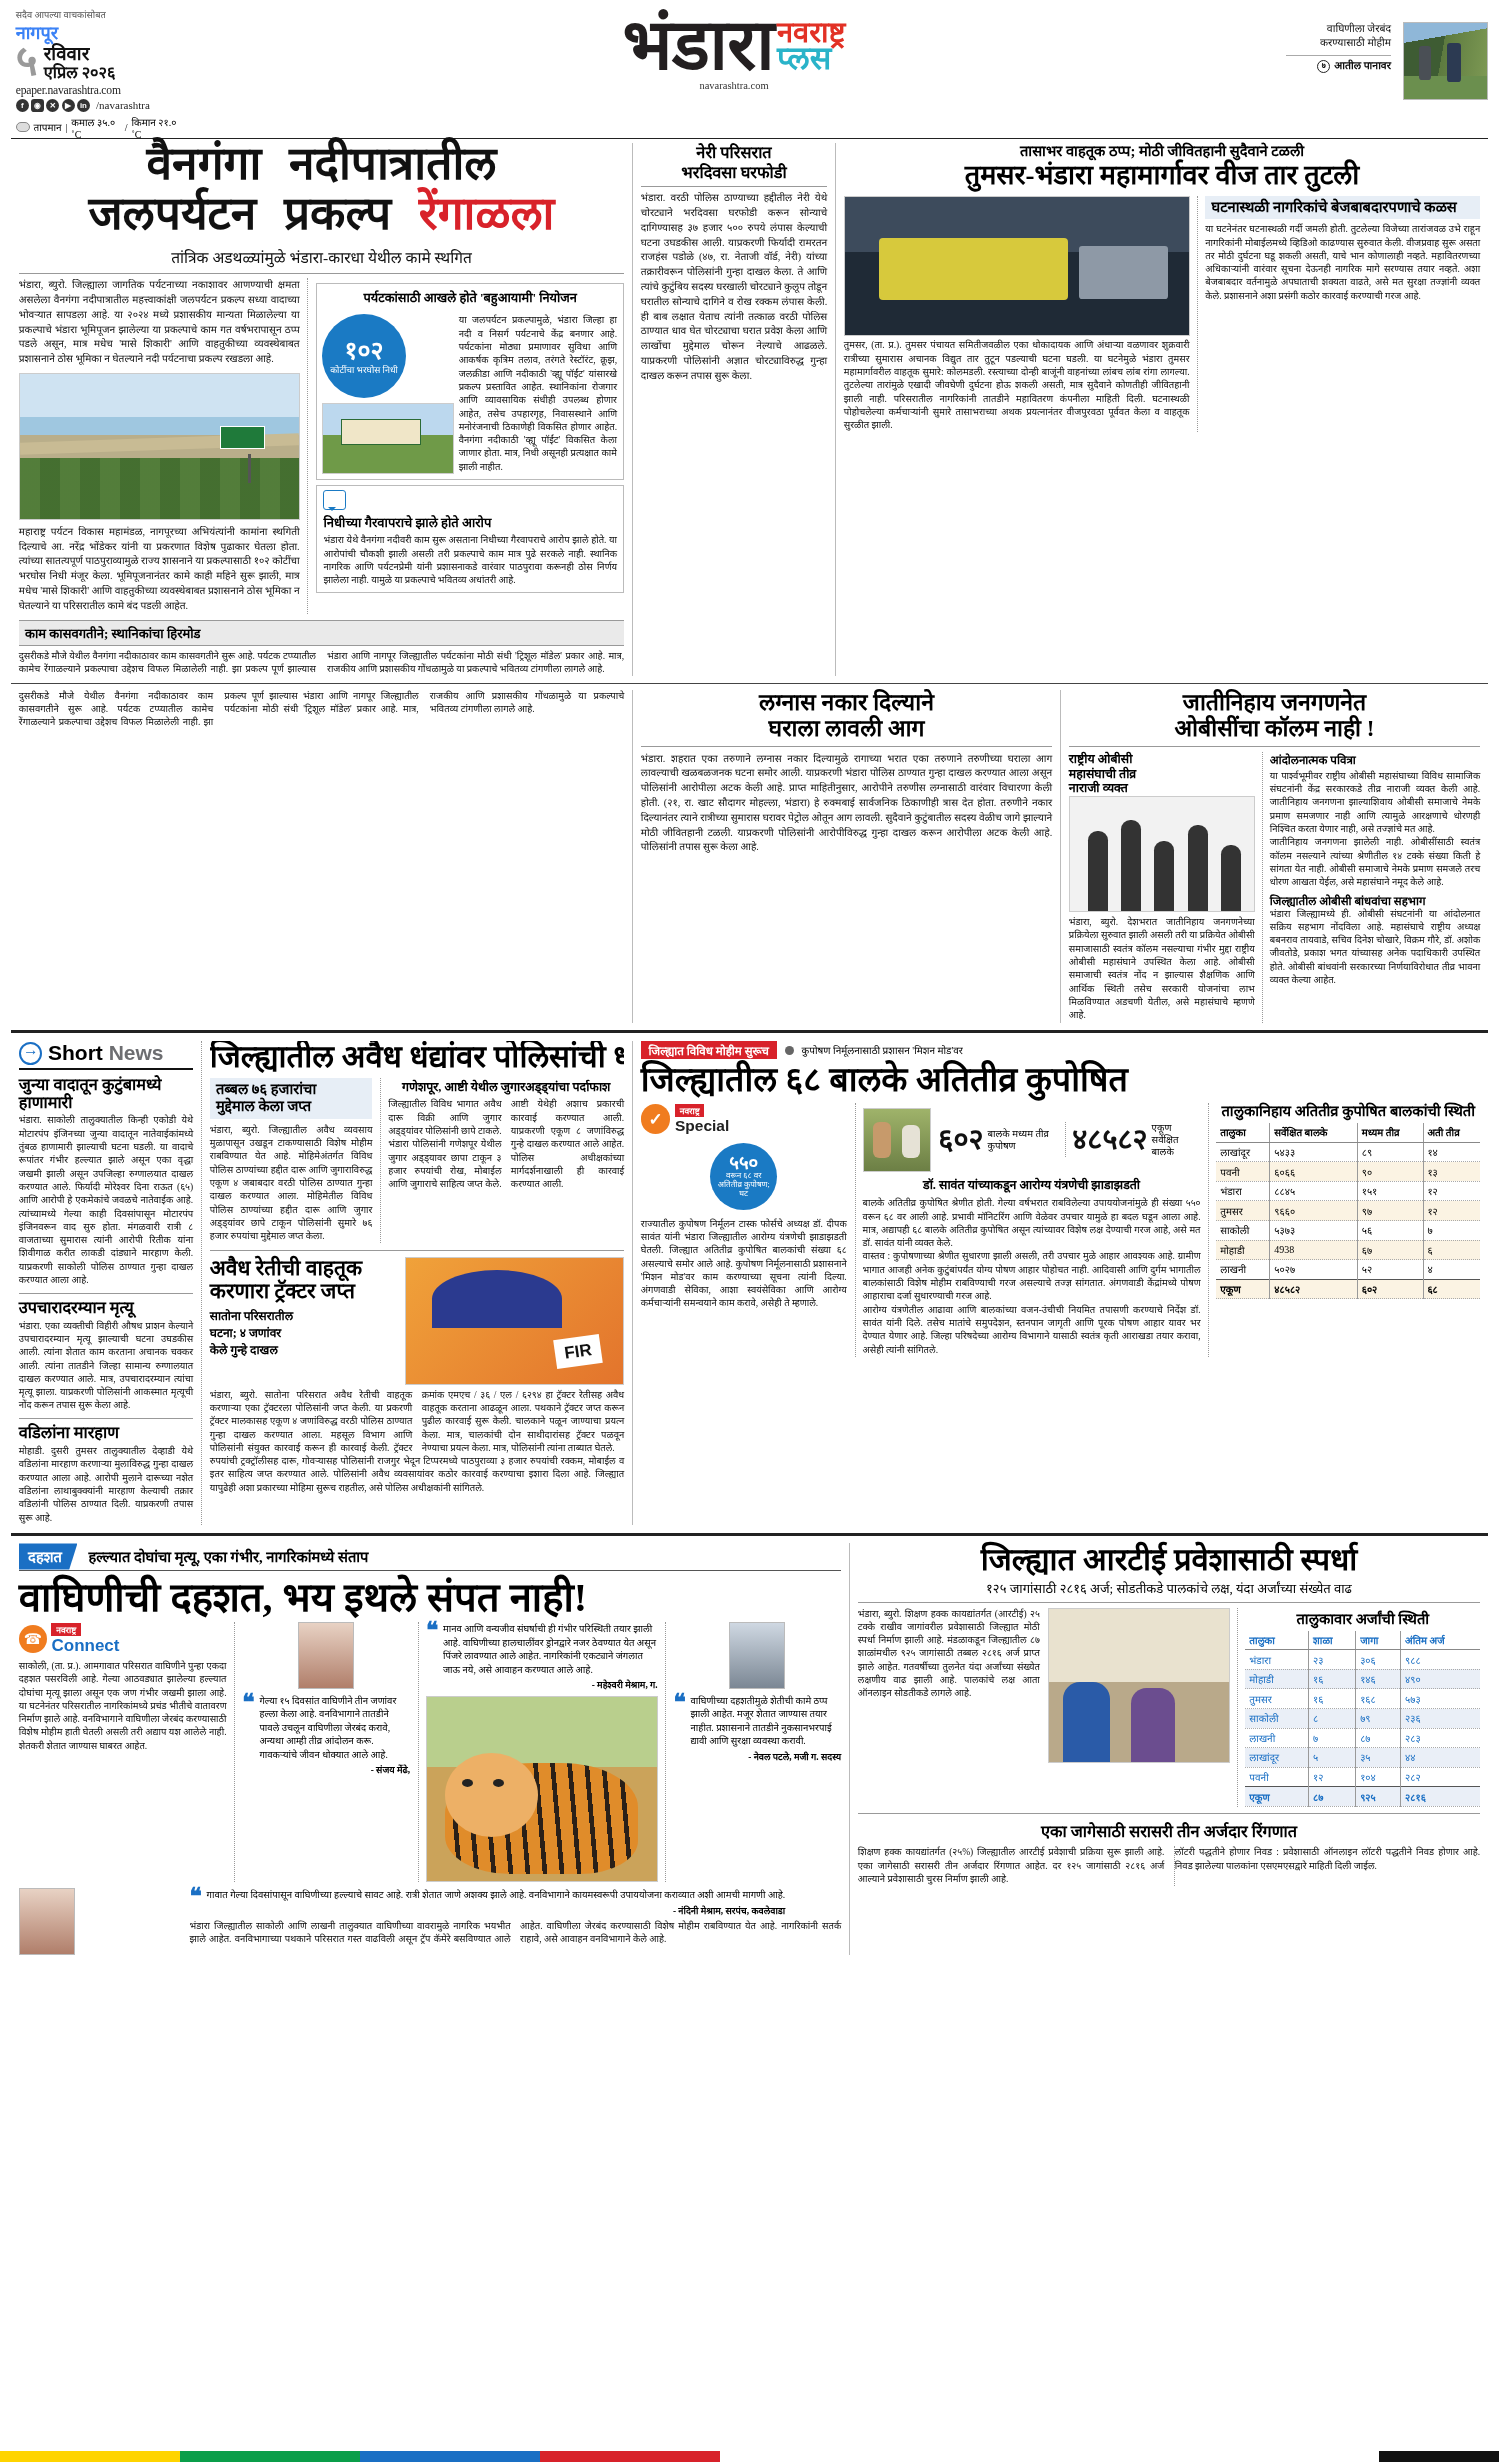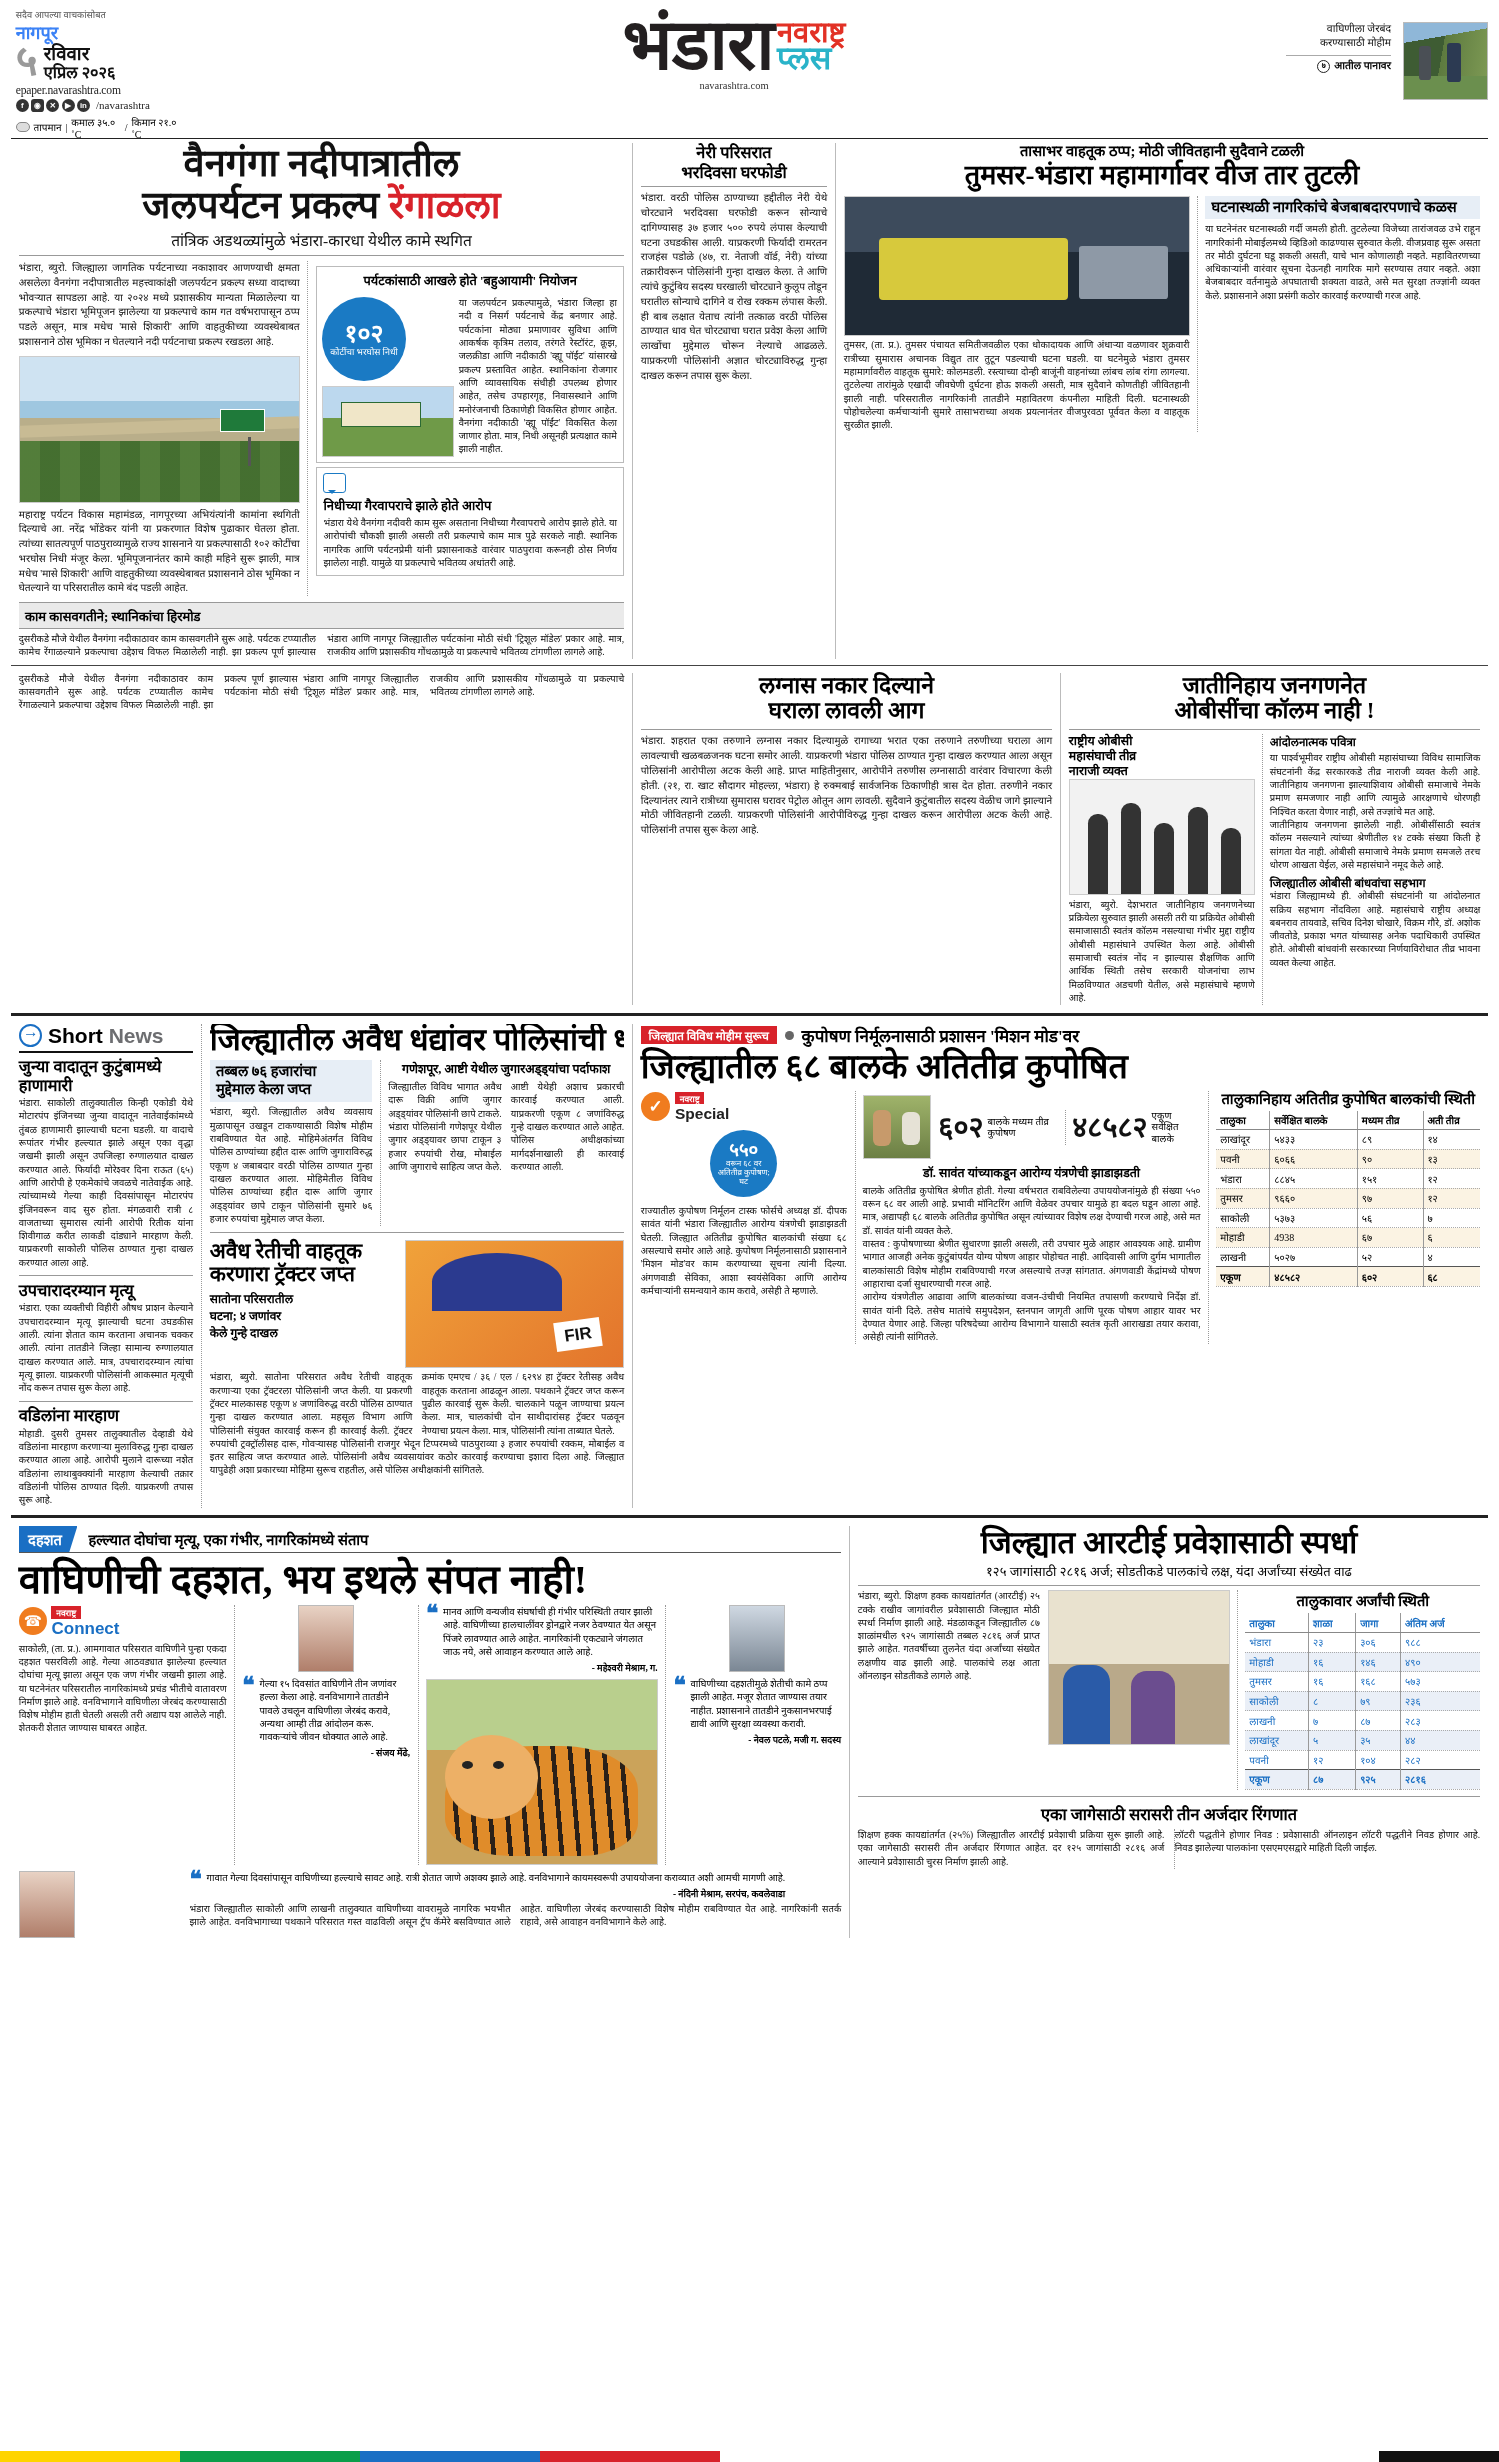--- a/index.html
+++ b/index.html
@@ -63,22 +63,22 @@
         linear-gradient(100deg,#3e5c33 0 45%, #5d7a3f 45%, #7f9b55 100%);
       position:relative; overflow:hidden;}
   .mh-photo::after{content:"";position:absolute;left:18%;top:30%;width:12.4px;height:34px;background:#4a4f55;border-radius:3.1px;}
   .mh-photo::before{content:"";position:absolute;left:52%;top:26%;width:14px;height:39px;background:#2c3a52;border-radius:3.1px;}
 
   
   .topgrid { display:grid; grid-template-columns: 621px 203px 1fr; gap:0; margin-top:4.7px; }
   .col { padding:0 7.8px; }
 
   
-  .lead-h1 { font-size:38px; font-weight:700; line-height:1.08; color:#111; text-align:center;
-             font-family:Liberation Serif, serif; }
+  .lead-h1 { font-size:46px; font-weight:700; line-height:1.08; color:#111; text-align:center;
+             font-family:Liberation Mono, monospace; }
   .lead-sub { font-size:15.5px; text-align:center; margin-top:3.1px; color:#111; }
   .lead-img { height:147px; margin:6.2px 0 4.7px;
       background:
         linear-gradient(180deg,#cfe3f2 0 30%, #9fc7e0 30% 42%, #b9ae8a 42% 58%, #7f9a55 58% 100%);
       position:relative; border:0.8px solid #ccc; }
   .lead-img .road{position:absolute;left:0;right:0;top:44%;height:12.4px;background:#c8bb94;transform:rotate(-2deg);}
   .lead-img .sign{position:absolute;right:12%;top:36%;width:45px;height:23px;background:#1f7a3a;border:1.6px solid #fff;}
   .lead-img .pole{position:absolute;right:17%;top:55%;width:3.1px;height:29.5px;background:#555;}
   .lead-img .trees{position:absolute;left:0;right:0;bottom:0;height:42%;
      background:repeating-linear-gradient(90deg,#4e7a37 0 20px,#3e6a2c 20px 40px);opacity:.9;}
@@ -455,21 +455,21 @@
         </div>
       </div>
       <div class="body-txt sm" style="margin-top:3.9px;column-count:2;column-gap:9.3px">भंडारा, ब्युरो. सातोना परिसरात अवैध रेतीची वाहतूक करणाऱ्या एका ट्रॅक्टरला पोलिसांनी जप्त केली. या प्रकरणी ट्रॅक्टर मालकासह एकूण ४ जणांविरुद्ध वरठी पोलिस ठाण्यात गुन्हा दाखल करण्यात आला. महसूल विभाग आणि पोलिसांनी संयुक्त कारवाई करून ही कारवाई केली. ट्रॅक्टर क्रमांक एमएच / ३६ / एल / ६२९४ हा ट्रॅक्टर रेतीसह अवैध वाहतूक करताना आढळून आला. पथकाने ट्रॅक्टर जप्त करून पुढील कारवाई सुरू केली. चालकाने पळून जाण्याचा प्रयत्न केला. मात्र, चालकांची दोन साथीदारांसह ट्रॅक्टर पळवून नेण्याचा प्रयत्न केला. मात्र, पोलिसांनी त्यांना ताब्यात घेतले.</div>
       <div class="body-txt sm">रुपयांची ट्रक्ट्रॉलीसह दारू, गोवऱ्यासह पोलिसांनी राजगुर भेदून टिप्परमध्ये पाठपुराव्या ३ हजार रुपयांची रक्कम, मोबाईल व इतर साहित्य जप्त करण्यात आले. पोलिसांनी अवैध व्यवसायांवर कठोर कारवाई करण्याचा इशारा दिला आहे. जिल्ह्यात यापुढेही अशा प्रकारच्या मोहिमा सुरूच राहतील, असे पोलिस अधीक्षकांनी सांगितले.</div>
     </div>
 
     <div class="col vline">
       <div style="display:flex;align-items:center;gap:7.8px">
         <span class="tag-red">जिल्ह्यात विविध मोहीम सुरूच</span>
         <span style="width:9.3px;height:9.3px;border-radius:50%;background:#666"></span>
-        <span style="font-size:17px;font-weight:700">कुपोषण निर्मूलनासाठी प्रशासन 'मिशन मोड'वर</span>
+        <span style="font-size:10px;font-weight:400">कुपोषण निर्मूलनासाठी प्रशासन 'मिशन मोड'वर</span>
       </div>
       <div style="font-size:34px;font-weight:700;line-height:1.08;margin-top:2.3px">जिल्ह्यातील ६८ बालके अतितीव्र कुपोषित</div>
 
       <div style="display:flex;gap:7.8px;margin-top:4.7px">
         <div style="width:25%">
           <div class="special">
             <span class="sp-check">✓</span>
             <span class="sp-txt">
               <span class="t1">नवराष्ट्र</span><br>
               <span class="t2">Special</span>

